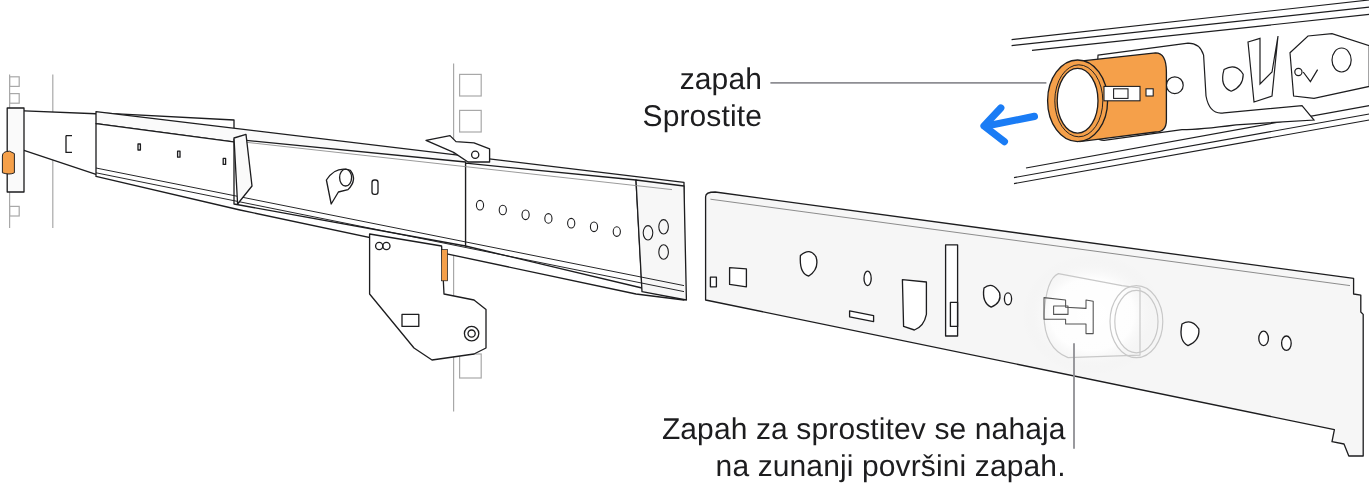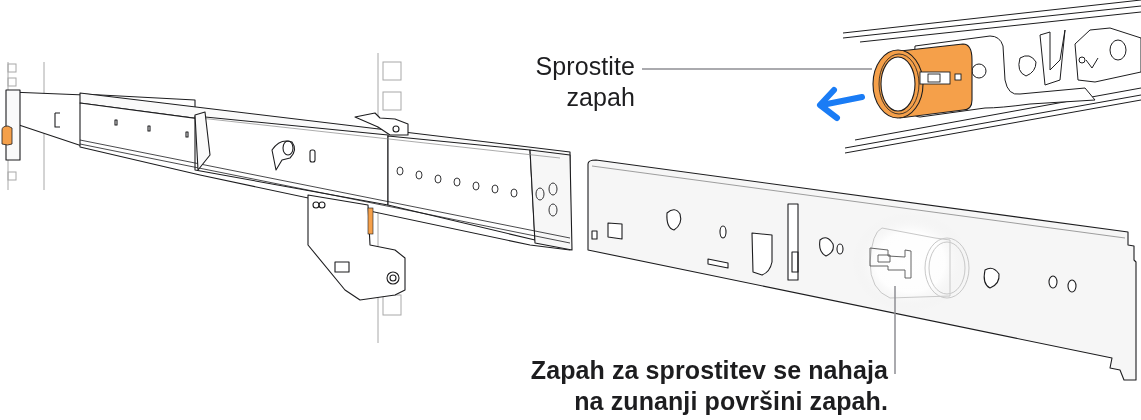--- a/index.html
+++ b/index.html
@@ -31,22 +31,21 @@
       white-space: nowrap;
       letter-spacing: 0.1px;
     }
     .callout span { display: block; }
     .callout-release {
       right: 506px;
       top: 51px;
     }
     .callout-location {
       right: 253px;
-      top: 355px;
-      font-weight: bold;
+      top: 343px;
     }
   </style>
 </head>
 <body>
 
 <div class="canvas">
 
   <svg class="art" viewBox="0 0 1141 420" xmlns="http://www.w3.org/2000/svg">
     <defs>
       <radialGradient id="glow" cx="50%" cy="50%" r="50%">
@@ -195,22 +194,22 @@
         <path d="M870 248 L888 250 L888 256 L905 257 L905 250 L911 251 L911 278 L905 278 L905 270 L888 270 L888 266 L870 266 Z"></path>
         <rect x="878" y="255" width="12" height="7"></rect>
       </g>
     </g>
 
     <line x1="642" y1="69" x2="872" y2="69" stroke="#8e8e93" stroke-width="1.5"></line>
     <line x1="895" y1="286" x2="895" y2="374" stroke="#8e8e93" stroke-width="1.5"></line>
   </svg>
 
   <div class="callout callout-release">
+    <span>zapah</span>
     <span>Sprostite</span>
-    <span>zapah</span>
   </div>
 
   <div class="callout callout-location">
     <span>Zapah za sprostitev se nahaja</span>
     <span>na zunanji površini zapah.</span>
   </div>
 
 </div>
 
 </body></html>

